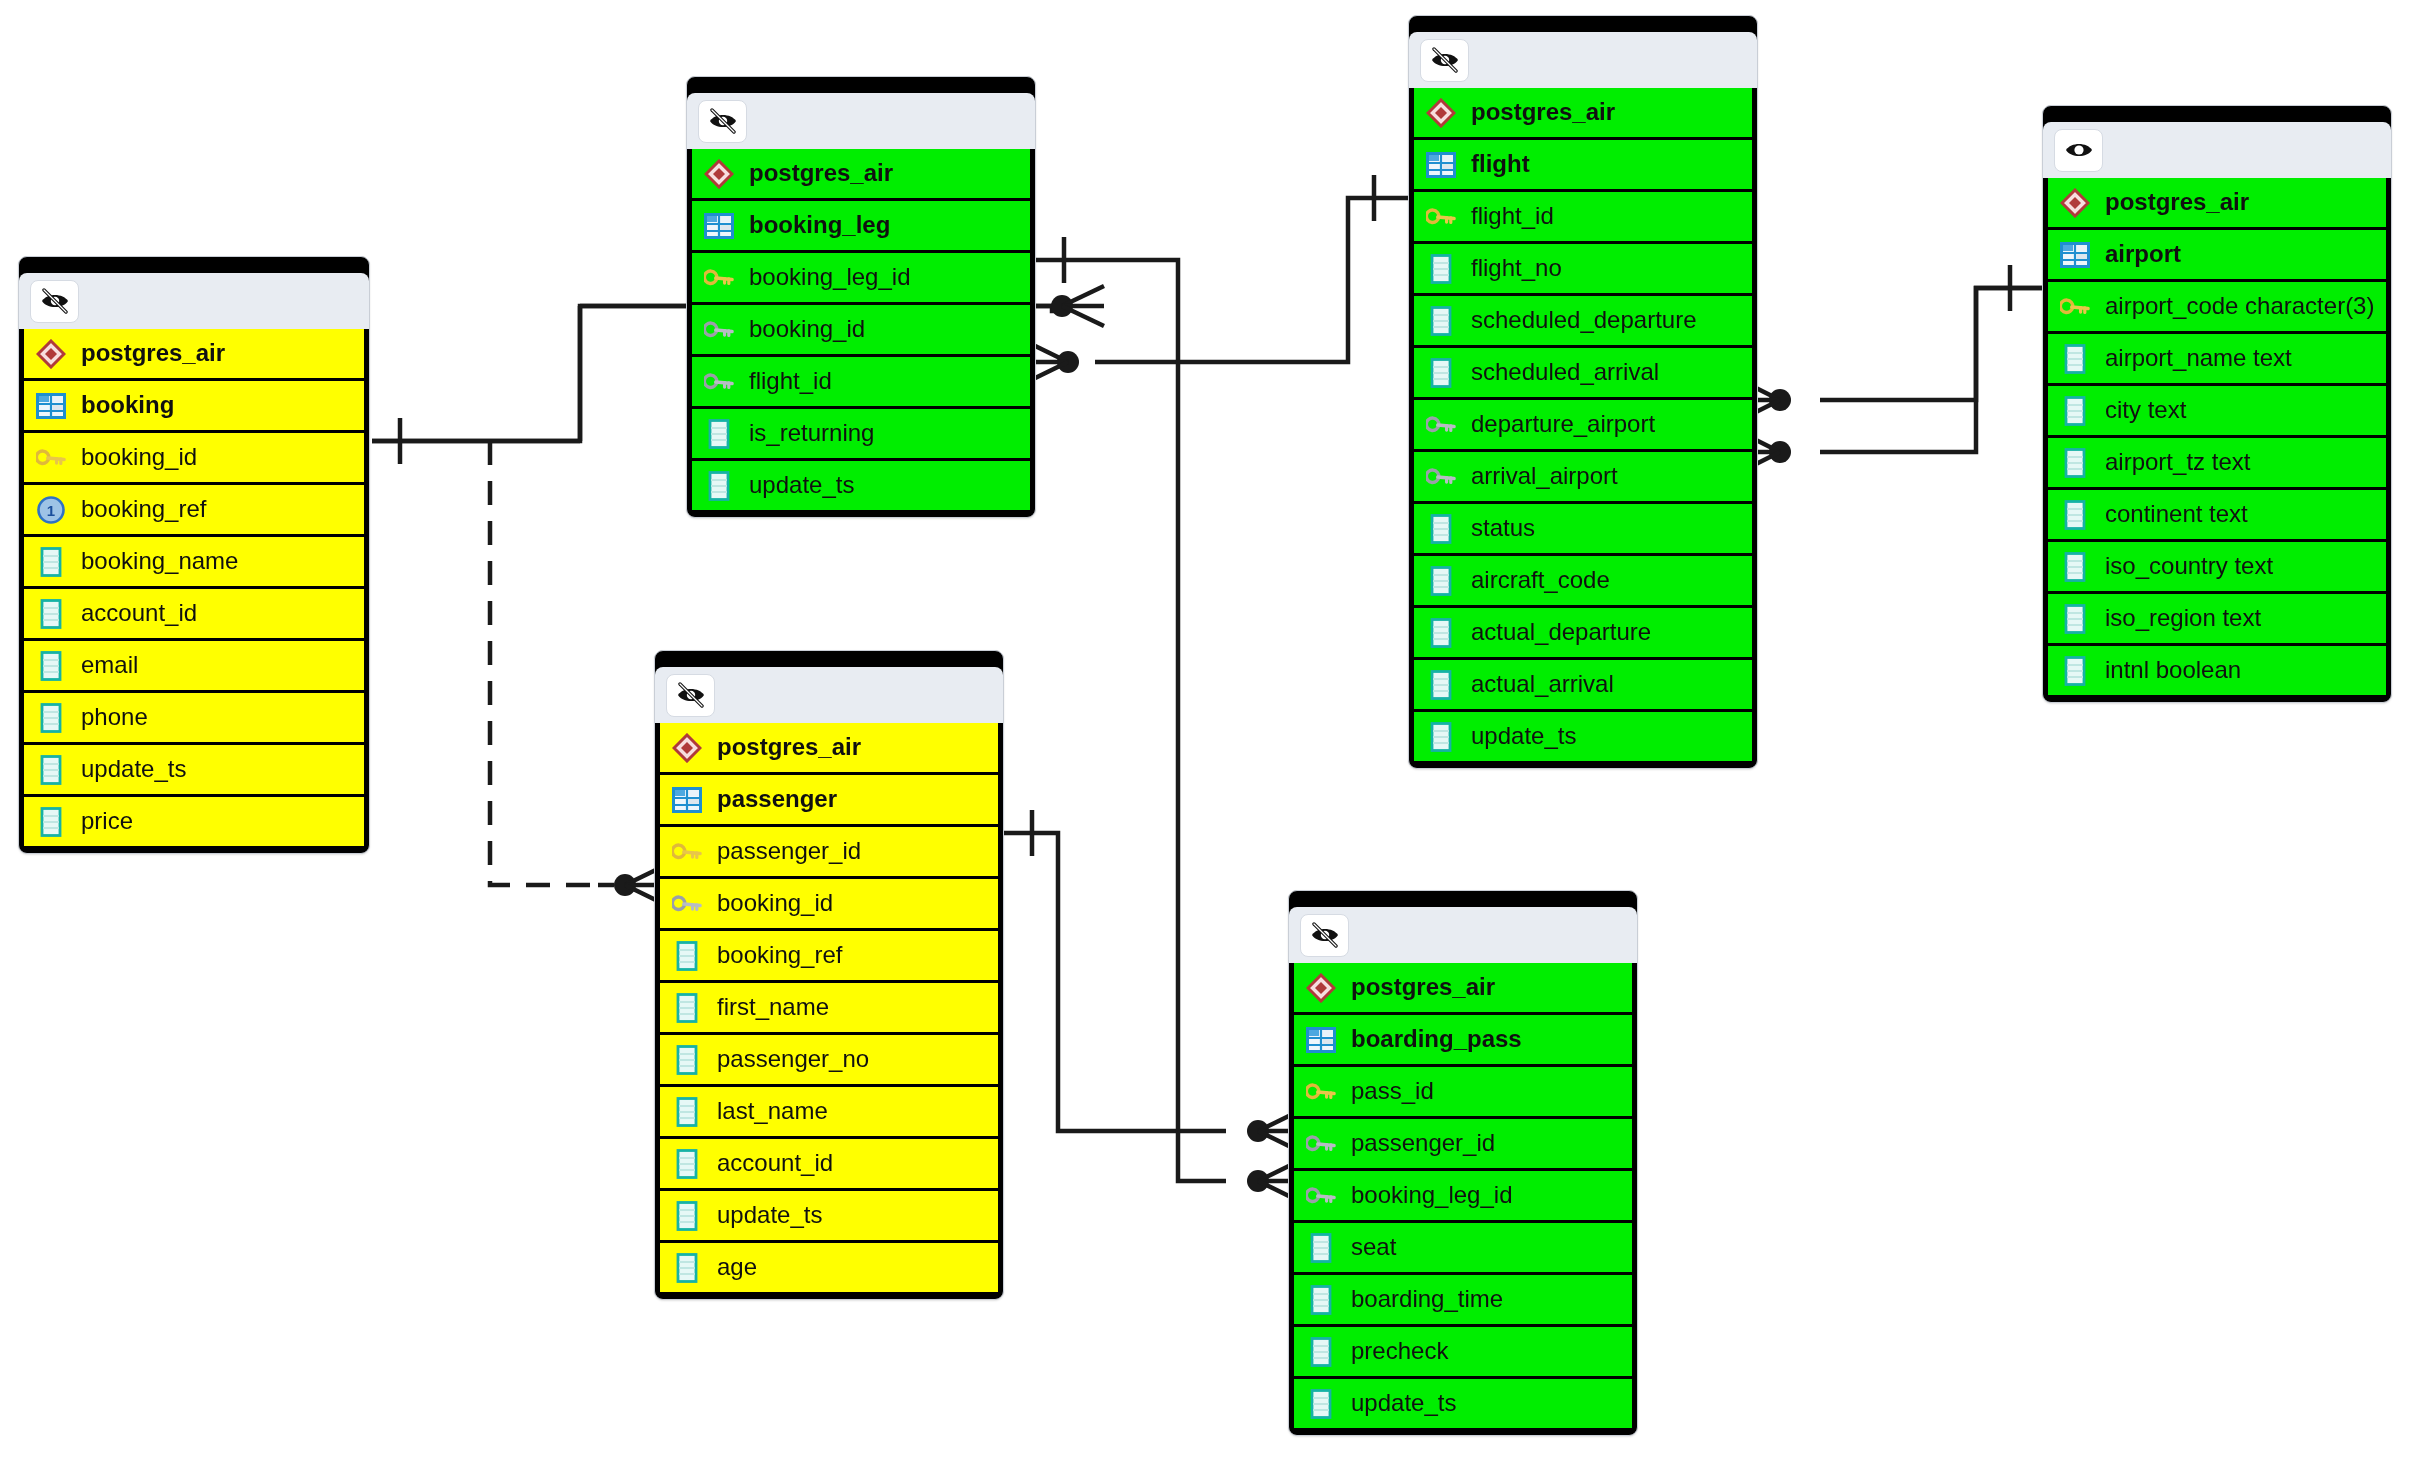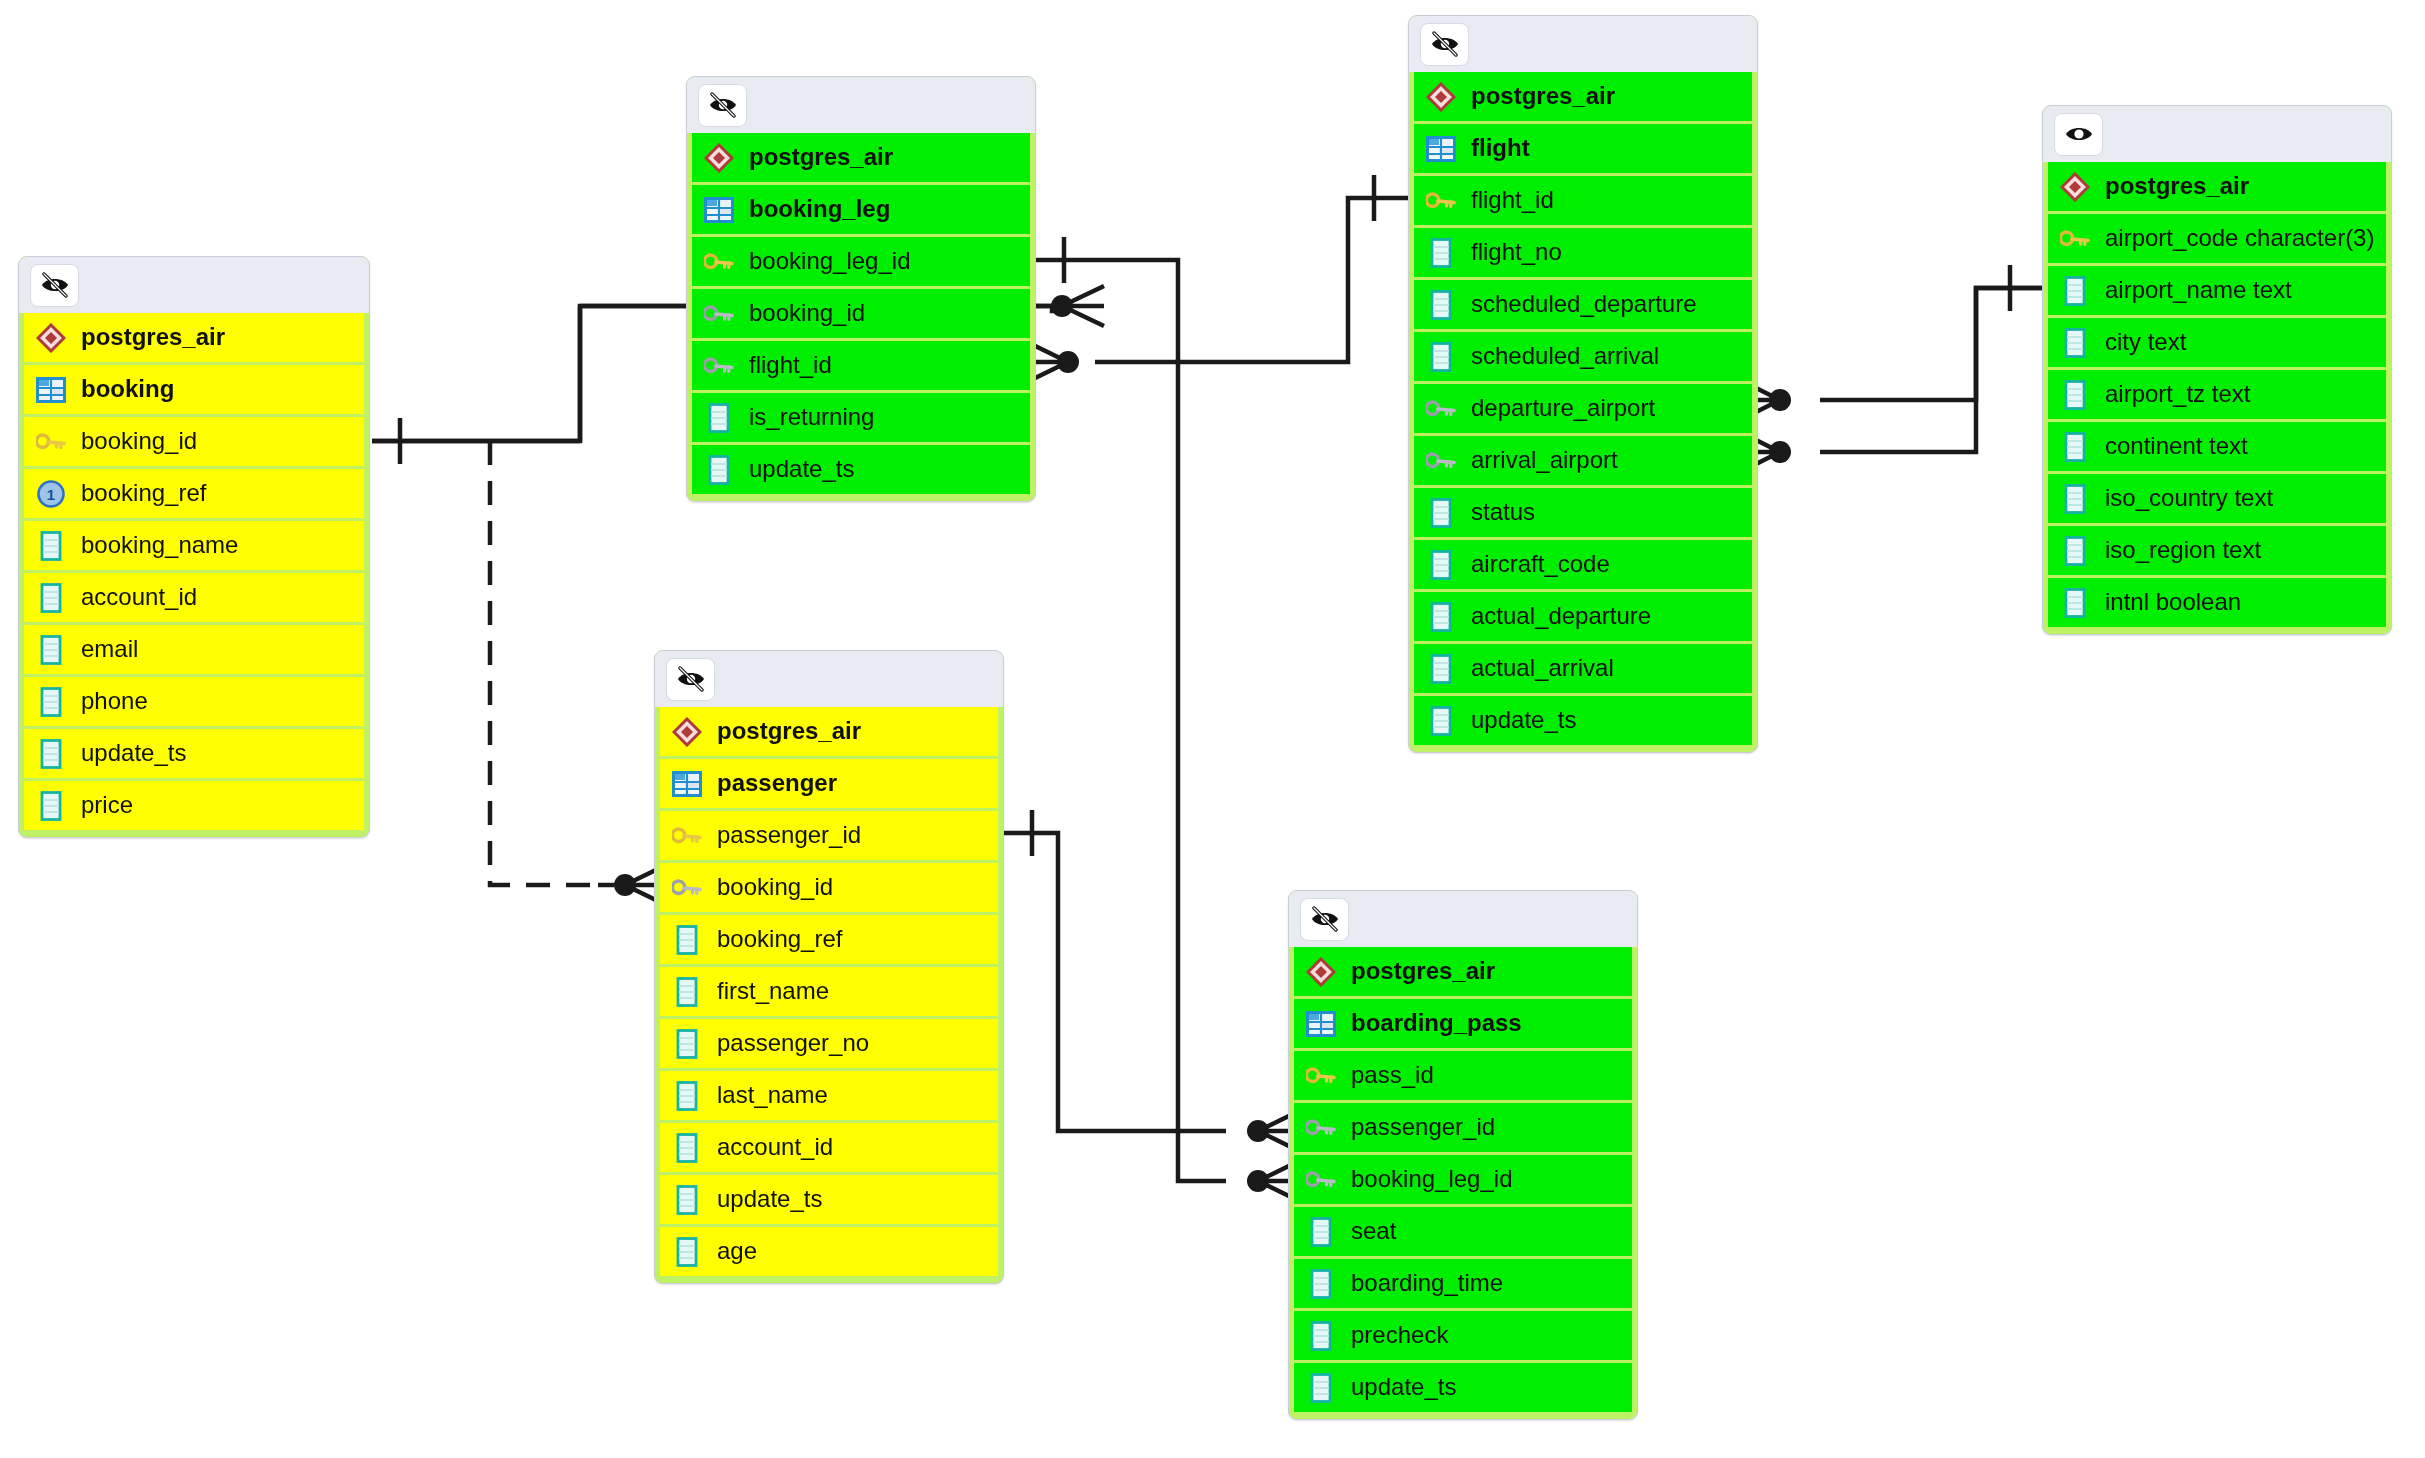--- a/index.html
+++ b/index.html
@@ -12,26 +12,26 @@
     position:relative;
   }
   #canvas{position:absolute;inset:0;}
 
   
   #links{position:absolute;left:0;top:0;width:2425px;height:1458px;z-index:1;pointer-events:none;}
 
   
   .entity{
     position:absolute;z-index:3;
-    background:#bef264;
+    background:#000000;
     border:1px solid #c9ced6;
     border-radius:9px;
     box-shadow:0 1px 2px rgba(0,0,0,.12);
     box-sizing:border-box;
-    padding:0 0 7px 0;
+    padding:16px 0 7px 0;
   }
   .entity-header{
     height:56px;
     background:#e8ecf2;
     border-radius:8px 8px 0 0;
     display:flex;align-items:center;
     padding-left:11px;
   }
   .vis-btn{
     width:47px;height:41px;
@@ -526,222 +526,110 @@
         <div class="rows">
           <div class="row bold">
             <span class="ic">
               <svg width="30" height="30" viewBox="0 0 30 30">
                 <path d="M15 2 L28 15 L15 28 L2 15 Z" fill="#f7dede" stroke="#b03a3a" stroke-width="3"></path>
                 <path d="M15 9 L21 15 L15 21 L9 15 Z" fill="#b03a3a"></path>
               </svg>
             </span>
             <span class="lbl">postgres_air</span>
           </div>
-          <div class="row">
-            <span class="ic">
-              <svg width="30" height="30" viewBox="0 0 30 30">
-                <g transform="rotate(-40 15 15)">
-                  <circle cx="9" cy="9" r="6.2" fill="none" stroke="#e0b93a" stroke-width="3.4"></circle>
-                  <path d="M12.5 13 L24 24.5" stroke="#e8c64a" stroke-width="3.6" stroke-linecap="round"></path>
-                  <path d="M19 19 L16 22.5 M22 22 L19 25.5" stroke="#e8c64a" stroke-width="3.2" stroke-linecap="round"></path>
-                </g>
-              </svg>
-            </span>
-            <span class="lbl">airport_code character(3)</span>
-          </div>
-          <div class="row">
-            <span class="ic">
-              <svg width="22" height="30" viewBox="0 0 22 30">
-                <rect x="2" y="1.5" width="18" height="27" fill="#e6f8f6" stroke="#16b2a6" stroke-width="2.8"></rect>
-                <path d="M3 9 H19 M3 15 H19 M3 21 H19" stroke="#bfe6e2" stroke-width="2"></path>
-              </svg>
-            </span>
-            <span class="lbl">airport_name text</span>
-          </div>
-          <div class="row">
-            <span class="ic">
-              <svg width="22" height="30" viewBox="0 0 22 30">
-                <rect x="2" y="1.5" width="18" height="27" fill="#e6f8f6" stroke="#16b2a6" stroke-width="2.8"></rect>
-                <path d="M3 9 H19 M3 15 H19 M3 21 H19" stroke="#bfe6e2" stroke-width="2"></path>
-              </svg>
-            </span>
-            <span class="lbl">city text</span>
-          </div>
-          <div class="row">
-            <span class="ic">
-              <svg width="22" height="30" viewBox="0 0 22 30">
-                <rect x="2" y="1.5" width="18" height="27" fill="#e6f8f6" stroke="#16b2a6" stroke-width="2.8"></rect>
-                <path d="M3 9 H19 M3 15 H19 M3 21 H19" stroke="#bfe6e2" stroke-width="2"></path>
-              </svg>
-            </span>
-            <span class="lbl">airport_tz text</span>
-          </div>
-          <div class="row">
-            <span class="ic">
-              <svg width="22" height="30" viewBox="0 0 22 30">
-                <rect x="2" y="1.5" width="18" height="27" fill="#e6f8f6" stroke="#16b2a6" stroke-width="2.8"></rect>
-                <path d="M3 9 H19 M3 15 H19 M3 21 H19" stroke="#bfe6e2" stroke-width="2"></path>
-              </svg>
-            </span>
-            <span class="lbl">continent text</span>
-          </div>
-          <div class="row">
-            <span class="ic">
-              <svg width="22" height="30" viewBox="0 0 22 30">
-                <rect x="2" y="1.5" width="18" height="27" fill="#e6f8f6" stroke="#16b2a6" stroke-width="2.8"></rect>
-                <path d="M3 9 H19 M3 15 H19 M3 21 H19" stroke="#bfe6e2" stroke-width="2"></path>
-              </svg>
-            </span>
-            <span class="lbl">iso_country text</span>
-          </div>
-          <div class="row">
-            <span class="ic">
-              <svg width="22" height="30" viewBox="0 0 22 30">
-                <rect x="2" y="1.5" width="18" height="27" fill="#e6f8f6" stroke="#16b2a6" stroke-width="2.8"></rect>
-                <path d="M3 9 H19 M3 15 H19 M3 21 H19" stroke="#bfe6e2" stroke-width="2"></path>
-              </svg>
-            </span>
-            <span class="lbl">iso_region text</span>
-          </div>
-          <div class="row">
-            <span class="ic">
-              <svg width="22" height="30" viewBox="0 0 22 30">
-                <rect x="2" y="1.5" width="18" height="27" fill="#e6f8f6" stroke="#16b2a6" stroke-width="2.8"></rect>
-                <path d="M3 9 H19 M3 15 H19 M3 21 H19" stroke="#bfe6e2" stroke-width="2"></path>
-              </svg>
-            </span>
-            <span class="lbl">intnl boolean</span>
-          </div>
-        </div>
-      </div>
-      <div class="entity yellow" style="left: 654px; top: 650px; width: 350px;">
-        <div class="entity-header">
-          <div class="vis-btn">
-            <span class="ic">
-              <svg width="30" height="26" viewBox="0 0 30 26">
-                <path d="M2 13 C7 5, 23 5, 28 13 C23 21, 7 21, 2 13 Z" fill="#111"></path>
-                <circle cx="15" cy="13" r="4.2" fill="#fff"></circle>
-                <path d="M4 2 L26 24" stroke="#111" stroke-width="3.4" stroke-linecap="round"></path>
-                <path d="M4 2 L26 24" stroke="#fff" stroke-width="1.2" stroke-linecap="round"></path>
-              </svg>
-            </span>
-          </div>
-        </div>
-        <div class="rows">
-          <div class="row bold">
-            <span class="ic">
-              <svg width="30" height="30" viewBox="0 0 30 30">
-                <path d="M15 2 L28 15 L15 28 L2 15 Z" fill="#f7dede" stroke="#b03a3a" stroke-width="3"></path>
-                <path d="M15 9 L21 15 L15 21 L9 15 Z" fill="#b03a3a"></path>
-              </svg>
-            </span>
-            <span class="lbl">postgres_air</span>
-          </div>
           <div class="row bold">
             <span class="ic">
               <svg width="30" height="26" viewBox="0 0 30 26">
                 <rect x="1.5" y="1.5" width="27" height="23" fill="#eef6fc" stroke="#1f8fd0" stroke-width="3"></rect>
                 <rect x="3" y="3" width="10" height="6" fill="#4da8e0"></rect>
                 <rect x="17" y="3" width="10" height="6" fill="#e9f2fa"></rect>
                 <path d="M3 11 H27 M3 18 H27 M15 3 V24" stroke="#1f8fd0" stroke-width="2.2"></path>
                 <rect x="17" y="12" width="10" height="5" fill="#dde6ee"></rect>
               </svg>
             </span>
-            <span class="lbl">passenger</span>
+            <span class="lbl">airport</span>
           </div>
           <div class="row">
             <span class="ic">
               <svg width="30" height="30" viewBox="0 0 30 30">
                 <g transform="rotate(-40 15 15)">
                   <circle cx="9" cy="9" r="6.2" fill="none" stroke="#e0b93a" stroke-width="3.4"></circle>
                   <path d="M12.5 13 L24 24.5" stroke="#e8c64a" stroke-width="3.6" stroke-linecap="round"></path>
                   <path d="M19 19 L16 22.5 M22 22 L19 25.5" stroke="#e8c64a" stroke-width="3.2" stroke-linecap="round"></path>
                 </g>
               </svg>
             </span>
-            <span class="lbl">passenger_id</span>
-          </div>
-          <div class="row">
-            <span class="ic">
-              <svg width="30" height="30" viewBox="0 0 30 30">
-                <g transform="rotate(-40 15 15)">
-                  <circle cx="9" cy="9" r="6.2" fill="none" stroke="#9aa0a8" stroke-width="3.4"></circle>
-                  <path d="M12.5 13 L24 24.5" stroke="#b7bcc4" stroke-width="3.6" stroke-linecap="round"></path>
-                  <path d="M19 19 L16 22.5 M22 22 L19 25.5" stroke="#b7bcc4" stroke-width="3.2" stroke-linecap="round"></path>
-                </g>
-              </svg>
-            </span>
-            <span class="lbl">booking_id</span>
-          </div>
-          <div class="row">
-            <span class="ic">
-              <svg width="22" height="30" viewBox="0 0 22 30">
-                <rect x="2" y="1.5" width="18" height="27" fill="#e6f8f6" stroke="#16b2a6" stroke-width="2.8"></rect>
-                <path d="M3 9 H19 M3 15 H19 M3 21 H19" stroke="#bfe6e2" stroke-width="2"></path>
-              </svg>
-            </span>
-            <span class="lbl">booking_ref</span>
-          </div>
-          <div class="row">
-            <span class="ic">
-              <svg width="22" height="30" viewBox="0 0 22 30">
-                <rect x="2" y="1.5" width="18" height="27" fill="#e6f8f6" stroke="#16b2a6" stroke-width="2.8"></rect>
-                <path d="M3 9 H19 M3 15 H19 M3 21 H19" stroke="#bfe6e2" stroke-width="2"></path>
-              </svg>
-            </span>
-            <span class="lbl">first_name</span>
-          </div>
-          <div class="row">
-            <span class="ic">
-              <svg width="22" height="30" viewBox="0 0 22 30">
-                <rect x="2" y="1.5" width="18" height="27" fill="#e6f8f6" stroke="#16b2a6" stroke-width="2.8"></rect>
-                <path d="M3 9 H19 M3 15 H19 M3 21 H19" stroke="#bfe6e2" stroke-width="2"></path>
-              </svg>
-            </span>
-            <span class="lbl">passenger_no</span>
-          </div>
-          <div class="row">
-            <span class="ic">
-              <svg width="22" height="30" viewBox="0 0 22 30">
-                <rect x="2" y="1.5" width="18" height="27" fill="#e6f8f6" stroke="#16b2a6" stroke-width="2.8"></rect>
-                <path d="M3 9 H19 M3 15 H19 M3 21 H19" stroke="#bfe6e2" stroke-width="2"></path>
-              </svg>
-            </span>
-            <span class="lbl">last_name</span>
-          </div>
-          <div class="row">
-            <span class="ic">
-              <svg width="22" height="30" viewBox="0 0 22 30">
-                <rect x="2" y="1.5" width="18" height="27" fill="#e6f8f6" stroke="#16b2a6" stroke-width="2.8"></rect>
-                <path d="M3 9 H19 M3 15 H19 M3 21 H19" stroke="#bfe6e2" stroke-width="2"></path>
-              </svg>
-            </span>
-            <span class="lbl">account_id</span>
-          </div>
-          <div class="row">
-            <span class="ic">
-              <svg width="22" height="30" viewBox="0 0 22 30">
-                <rect x="2" y="1.5" width="18" height="27" fill="#e6f8f6" stroke="#16b2a6" stroke-width="2.8"></rect>
-                <path d="M3 9 H19 M3 15 H19 M3 21 H19" stroke="#bfe6e2" stroke-width="2"></path>
-              </svg>
-            </span>
-            <span class="lbl">update_ts</span>
-          </div>
-          <div class="row">
-            <span class="ic">
-              <svg width="22" height="30" viewBox="0 0 22 30">
-                <rect x="2" y="1.5" width="18" height="27" fill="#e6f8f6" stroke="#16b2a6" stroke-width="2.8"></rect>
-                <path d="M3 9 H19 M3 15 H19 M3 21 H19" stroke="#bfe6e2" stroke-width="2"></path>
-              </svg>
-            </span>
-            <span class="lbl">age</span>
+            <span class="lbl">airport_code character(3)</span>
+          </div>
+          <div class="row">
+            <span class="ic">
+              <svg width="22" height="30" viewBox="0 0 22 30">
+                <rect x="2" y="1.5" width="18" height="27" fill="#e6f8f6" stroke="#16b2a6" stroke-width="2.8"></rect>
+                <path d="M3 9 H19 M3 15 H19 M3 21 H19" stroke="#bfe6e2" stroke-width="2"></path>
+              </svg>
+            </span>
+            <span class="lbl">airport_name text</span>
+          </div>
+          <div class="row">
+            <span class="ic">
+              <svg width="22" height="30" viewBox="0 0 22 30">
+                <rect x="2" y="1.5" width="18" height="27" fill="#e6f8f6" stroke="#16b2a6" stroke-width="2.8"></rect>
+                <path d="M3 9 H19 M3 15 H19 M3 21 H19" stroke="#bfe6e2" stroke-width="2"></path>
+              </svg>
+            </span>
+            <span class="lbl">city text</span>
+          </div>
+          <div class="row">
+            <span class="ic">
+              <svg width="22" height="30" viewBox="0 0 22 30">
+                <rect x="2" y="1.5" width="18" height="27" fill="#e6f8f6" stroke="#16b2a6" stroke-width="2.8"></rect>
+                <path d="M3 9 H19 M3 15 H19 M3 21 H19" stroke="#bfe6e2" stroke-width="2"></path>
+              </svg>
+            </span>
+            <span class="lbl">airport_tz text</span>
+          </div>
+          <div class="row">
+            <span class="ic">
+              <svg width="22" height="30" viewBox="0 0 22 30">
+                <rect x="2" y="1.5" width="18" height="27" fill="#e6f8f6" stroke="#16b2a6" stroke-width="2.8"></rect>
+                <path d="M3 9 H19 M3 15 H19 M3 21 H19" stroke="#bfe6e2" stroke-width="2"></path>
+              </svg>
+            </span>
+            <span class="lbl">continent text</span>
+          </div>
+          <div class="row">
+            <span class="ic">
+              <svg width="22" height="30" viewBox="0 0 22 30">
+                <rect x="2" y="1.5" width="18" height="27" fill="#e6f8f6" stroke="#16b2a6" stroke-width="2.8"></rect>
+                <path d="M3 9 H19 M3 15 H19 M3 21 H19" stroke="#bfe6e2" stroke-width="2"></path>
+              </svg>
+            </span>
+            <span class="lbl">iso_country text</span>
+          </div>
+          <div class="row">
+            <span class="ic">
+              <svg width="22" height="30" viewBox="0 0 22 30">
+                <rect x="2" y="1.5" width="18" height="27" fill="#e6f8f6" stroke="#16b2a6" stroke-width="2.8"></rect>
+                <path d="M3 9 H19 M3 15 H19 M3 21 H19" stroke="#bfe6e2" stroke-width="2"></path>
+              </svg>
+            </span>
+            <span class="lbl">iso_region text</span>
+          </div>
+          <div class="row">
+            <span class="ic">
+              <svg width="22" height="30" viewBox="0 0 22 30">
+                <rect x="2" y="1.5" width="18" height="27" fill="#e6f8f6" stroke="#16b2a6" stroke-width="2.8"></rect>
+                <path d="M3 9 H19 M3 15 H19 M3 21 H19" stroke="#bfe6e2" stroke-width="2"></path>
+              </svg>
+            </span>
+            <span class="lbl">intnl boolean</span>
           </div>
         </div>
       </div>
-      <div class="entity green" style="left: 1288px; top: 890px; width: 350px;">
+      <div class="entity yellow" style="left: 654px; top: 650px; width: 350px;">
         <div class="entity-header">
           <div class="vis-btn">
             <span class="ic">
               <svg width="30" height="26" viewBox="0 0 30 26">
                 <path d="M2 13 C7 5, 23 5, 28 13 C23 21, 7 21, 2 13 Z" fill="#111"></path>
                 <circle cx="15" cy="13" r="4.2" fill="#fff"></circle>
                 <path d="M4 2 L26 24" stroke="#111" stroke-width="3.4" stroke-linecap="round"></path>
                 <path d="M4 2 L26 24" stroke="#fff" stroke-width="1.2" stroke-linecap="round"></path>
               </svg>
             </span>
@@ -760,56 +648,180 @@
           <div class="row bold">
             <span class="ic">
               <svg width="30" height="26" viewBox="0 0 30 26">
                 <rect x="1.5" y="1.5" width="27" height="23" fill="#eef6fc" stroke="#1f8fd0" stroke-width="3"></rect>
                 <rect x="3" y="3" width="10" height="6" fill="#4da8e0"></rect>
                 <rect x="17" y="3" width="10" height="6" fill="#e9f2fa"></rect>
                 <path d="M3 11 H27 M3 18 H27 M15 3 V24" stroke="#1f8fd0" stroke-width="2.2"></path>
                 <rect x="17" y="12" width="10" height="5" fill="#dde6ee"></rect>
               </svg>
             </span>
-            <span class="lbl">boarding_pass</span>
+            <span class="lbl">passenger</span>
           </div>
           <div class="row">
             <span class="ic">
               <svg width="30" height="30" viewBox="0 0 30 30">
                 <g transform="rotate(-40 15 15)">
                   <circle cx="9" cy="9" r="6.2" fill="none" stroke="#e0b93a" stroke-width="3.4"></circle>
                   <path d="M12.5 13 L24 24.5" stroke="#e8c64a" stroke-width="3.6" stroke-linecap="round"></path>
                   <path d="M19 19 L16 22.5 M22 22 L19 25.5" stroke="#e8c64a" stroke-width="3.2" stroke-linecap="round"></path>
                 </g>
               </svg>
             </span>
-            <span class="lbl">pass_id</span>
+            <span class="lbl">passenger_id</span>
           </div>
           <div class="row">
             <span class="ic">
               <svg width="30" height="30" viewBox="0 0 30 30">
                 <g transform="rotate(-40 15 15)">
                   <circle cx="9" cy="9" r="6.2" fill="none" stroke="#9aa0a8" stroke-width="3.4"></circle>
                   <path d="M12.5 13 L24 24.5" stroke="#b7bcc4" stroke-width="3.6" stroke-linecap="round"></path>
                   <path d="M19 19 L16 22.5 M22 22 L19 25.5" stroke="#b7bcc4" stroke-width="3.2" stroke-linecap="round"></path>
                 </g>
               </svg>
             </span>
-            <span class="lbl">passenger_id</span>
+            <span class="lbl">booking_id</span>
+          </div>
+          <div class="row">
+            <span class="ic">
+              <svg width="22" height="30" viewBox="0 0 22 30">
+                <rect x="2" y="1.5" width="18" height="27" fill="#e6f8f6" stroke="#16b2a6" stroke-width="2.8"></rect>
+                <path d="M3 9 H19 M3 15 H19 M3 21 H19" stroke="#bfe6e2" stroke-width="2"></path>
+              </svg>
+            </span>
+            <span class="lbl">booking_ref</span>
+          </div>
+          <div class="row">
+            <span class="ic">
+              <svg width="22" height="30" viewBox="0 0 22 30">
+                <rect x="2" y="1.5" width="18" height="27" fill="#e6f8f6" stroke="#16b2a6" stroke-width="2.8"></rect>
+                <path d="M3 9 H19 M3 15 H19 M3 21 H19" stroke="#bfe6e2" stroke-width="2"></path>
+              </svg>
+            </span>
+            <span class="lbl">first_name</span>
+          </div>
+          <div class="row">
+            <span class="ic">
+              <svg width="22" height="30" viewBox="0 0 22 30">
+                <rect x="2" y="1.5" width="18" height="27" fill="#e6f8f6" stroke="#16b2a6" stroke-width="2.8"></rect>
+                <path d="M3 9 H19 M3 15 H19 M3 21 H19" stroke="#bfe6e2" stroke-width="2"></path>
+              </svg>
+            </span>
+            <span class="lbl">passenger_no</span>
+          </div>
+          <div class="row">
+            <span class="ic">
+              <svg width="22" height="30" viewBox="0 0 22 30">
+                <rect x="2" y="1.5" width="18" height="27" fill="#e6f8f6" stroke="#16b2a6" stroke-width="2.8"></rect>
+                <path d="M3 9 H19 M3 15 H19 M3 21 H19" stroke="#bfe6e2" stroke-width="2"></path>
+              </svg>
+            </span>
+            <span class="lbl">last_name</span>
+          </div>
+          <div class="row">
+            <span class="ic">
+              <svg width="22" height="30" viewBox="0 0 22 30">
+                <rect x="2" y="1.5" width="18" height="27" fill="#e6f8f6" stroke="#16b2a6" stroke-width="2.8"></rect>
+                <path d="M3 9 H19 M3 15 H19 M3 21 H19" stroke="#bfe6e2" stroke-width="2"></path>
+              </svg>
+            </span>
+            <span class="lbl">account_id</span>
+          </div>
+          <div class="row">
+            <span class="ic">
+              <svg width="22" height="30" viewBox="0 0 22 30">
+                <rect x="2" y="1.5" width="18" height="27" fill="#e6f8f6" stroke="#16b2a6" stroke-width="2.8"></rect>
+                <path d="M3 9 H19 M3 15 H19 M3 21 H19" stroke="#bfe6e2" stroke-width="2"></path>
+              </svg>
+            </span>
+            <span class="lbl">update_ts</span>
+          </div>
+          <div class="row">
+            <span class="ic">
+              <svg width="22" height="30" viewBox="0 0 22 30">
+                <rect x="2" y="1.5" width="18" height="27" fill="#e6f8f6" stroke="#16b2a6" stroke-width="2.8"></rect>
+                <path d="M3 9 H19 M3 15 H19 M3 21 H19" stroke="#bfe6e2" stroke-width="2"></path>
+              </svg>
+            </span>
+            <span class="lbl">age</span>
+          </div>
+        </div>
+      </div>
+      <div class="entity green" style="left: 1288px; top: 890px; width: 350px;">
+        <div class="entity-header">
+          <div class="vis-btn">
+            <span class="ic">
+              <svg width="30" height="26" viewBox="0 0 30 26">
+                <path d="M2 13 C7 5, 23 5, 28 13 C23 21, 7 21, 2 13 Z" fill="#111"></path>
+                <circle cx="15" cy="13" r="4.2" fill="#fff"></circle>
+                <path d="M4 2 L26 24" stroke="#111" stroke-width="3.4" stroke-linecap="round"></path>
+                <path d="M4 2 L26 24" stroke="#fff" stroke-width="1.2" stroke-linecap="round"></path>
+              </svg>
+            </span>
+          </div>
+        </div>
+        <div class="rows">
+          <div class="row bold">
+            <span class="ic">
+              <svg width="30" height="30" viewBox="0 0 30 30">
+                <path d="M15 2 L28 15 L15 28 L2 15 Z" fill="#f7dede" stroke="#b03a3a" stroke-width="3"></path>
+                <path d="M15 9 L21 15 L15 21 L9 15 Z" fill="#b03a3a"></path>
+              </svg>
+            </span>
+            <span class="lbl">postgres_air</span>
+          </div>
+          <div class="row bold">
+            <span class="ic">
+              <svg width="30" height="26" viewBox="0 0 30 26">
+                <rect x="1.5" y="1.5" width="27" height="23" fill="#eef6fc" stroke="#1f8fd0" stroke-width="3"></rect>
+                <rect x="3" y="3" width="10" height="6" fill="#4da8e0"></rect>
+                <rect x="17" y="3" width="10" height="6" fill="#e9f2fa"></rect>
+                <path d="M3 11 H27 M3 18 H27 M15 3 V24" stroke="#1f8fd0" stroke-width="2.2"></path>
+                <rect x="17" y="12" width="10" height="5" fill="#dde6ee"></rect>
+              </svg>
+            </span>
+            <span class="lbl">boarding_pass</span>
+          </div>
+          <div class="row">
+            <span class="ic">
+              <svg width="30" height="30" viewBox="0 0 30 30">
+                <g transform="rotate(-40 15 15)">
+                  <circle cx="9" cy="9" r="6.2" fill="none" stroke="#e0b93a" stroke-width="3.4"></circle>
+                  <path d="M12.5 13 L24 24.5" stroke="#e8c64a" stroke-width="3.6" stroke-linecap="round"></path>
+                  <path d="M19 19 L16 22.5 M22 22 L19 25.5" stroke="#e8c64a" stroke-width="3.2" stroke-linecap="round"></path>
+                </g>
+              </svg>
+            </span>
+            <span class="lbl">pass_id</span>
           </div>
           <div class="row">
             <span class="ic">
               <svg width="30" height="30" viewBox="0 0 30 30">
                 <g transform="rotate(-40 15 15)">
                   <circle cx="9" cy="9" r="6.2" fill="none" stroke="#9aa0a8" stroke-width="3.4"></circle>
                   <path d="M12.5 13 L24 24.5" stroke="#b7bcc4" stroke-width="3.6" stroke-linecap="round"></path>
                   <path d="M19 19 L16 22.5 M22 22 L19 25.5" stroke="#b7bcc4" stroke-width="3.2" stroke-linecap="round"></path>
                 </g>
               </svg>
             </span>
+            <span class="lbl">passenger_id</span>
+          </div>
+          <div class="row">
+            <span class="ic">
+              <svg width="30" height="30" viewBox="0 0 30 30">
+                <g transform="rotate(-40 15 15)">
+                  <circle cx="9" cy="9" r="6.2" fill="none" stroke="#9aa0a8" stroke-width="3.4"></circle>
+                  <path d="M12.5 13 L24 24.5" stroke="#b7bcc4" stroke-width="3.6" stroke-linecap="round"></path>
+                  <path d="M19 19 L16 22.5 M22 22 L19 25.5" stroke="#b7bcc4" stroke-width="3.2" stroke-linecap="round"></path>
+                </g>
+              </svg>
+            </span>
             <span class="lbl">booking_leg_id</span>
           </div>
           <div class="row">
             <span class="ic">
               <svg width="22" height="30" viewBox="0 0 22 30">
                 <rect x="2" y="1.5" width="18" height="27" fill="#e6f8f6" stroke="#16b2a6" stroke-width="2.8"></rect>
                 <path d="M3 9 H19 M3 15 H19 M3 21 H19" stroke="#bfe6e2" stroke-width="2"></path>
               </svg>
             </span>
             <span class="lbl">seat</span>

